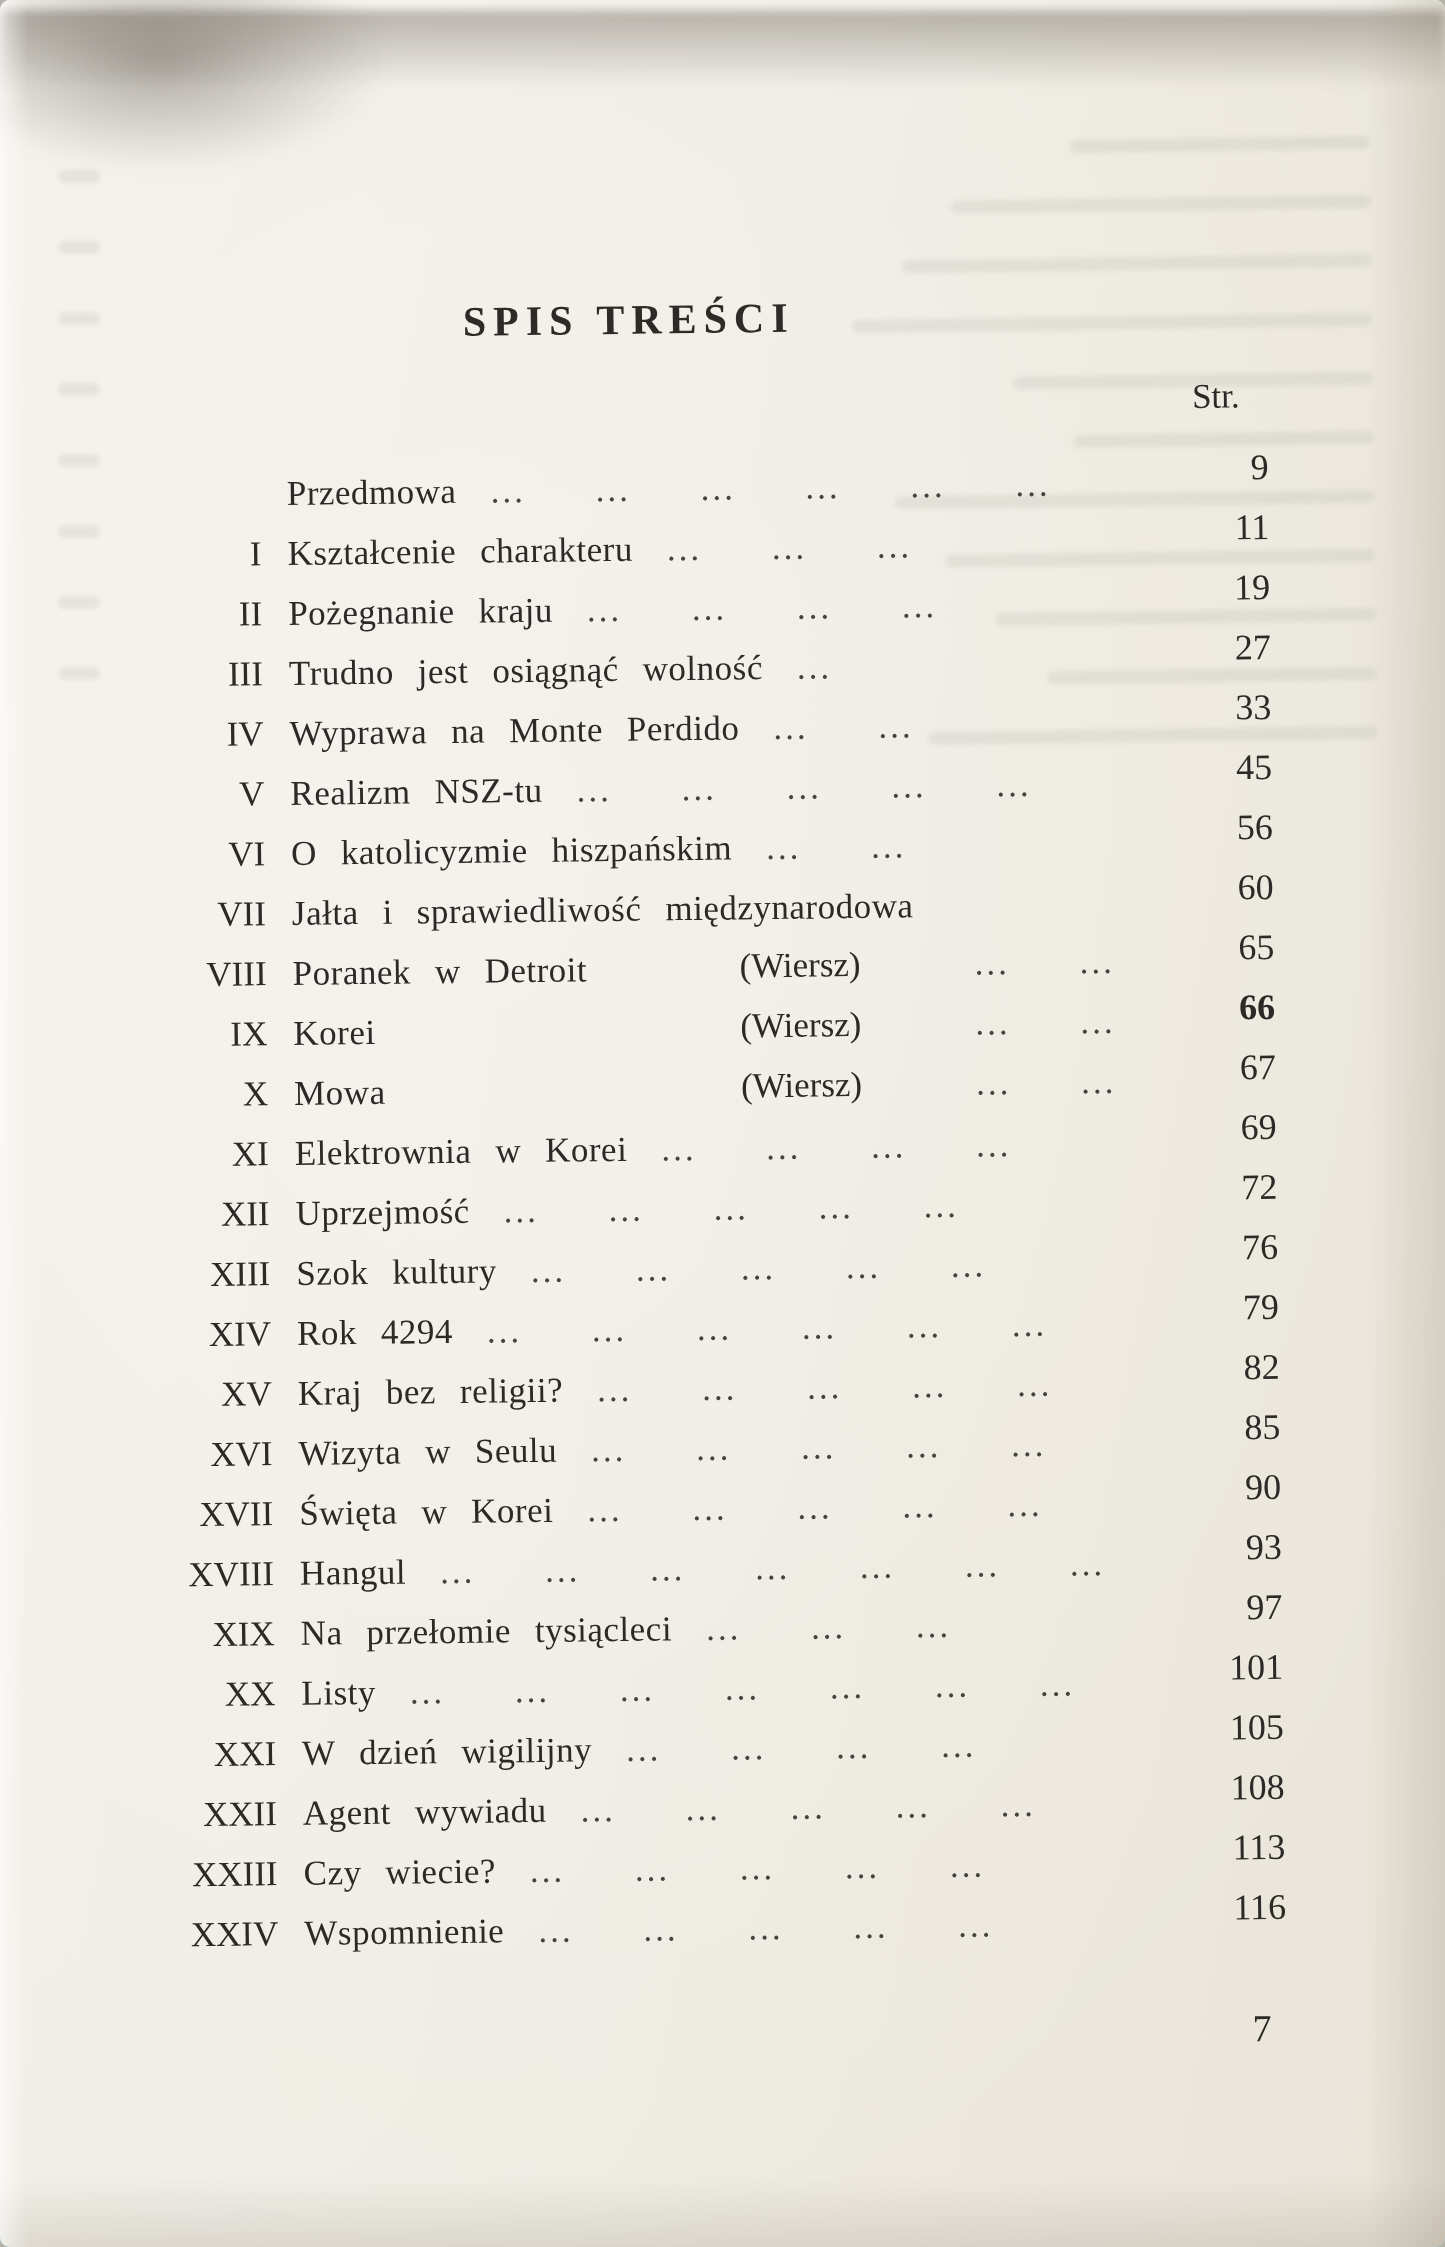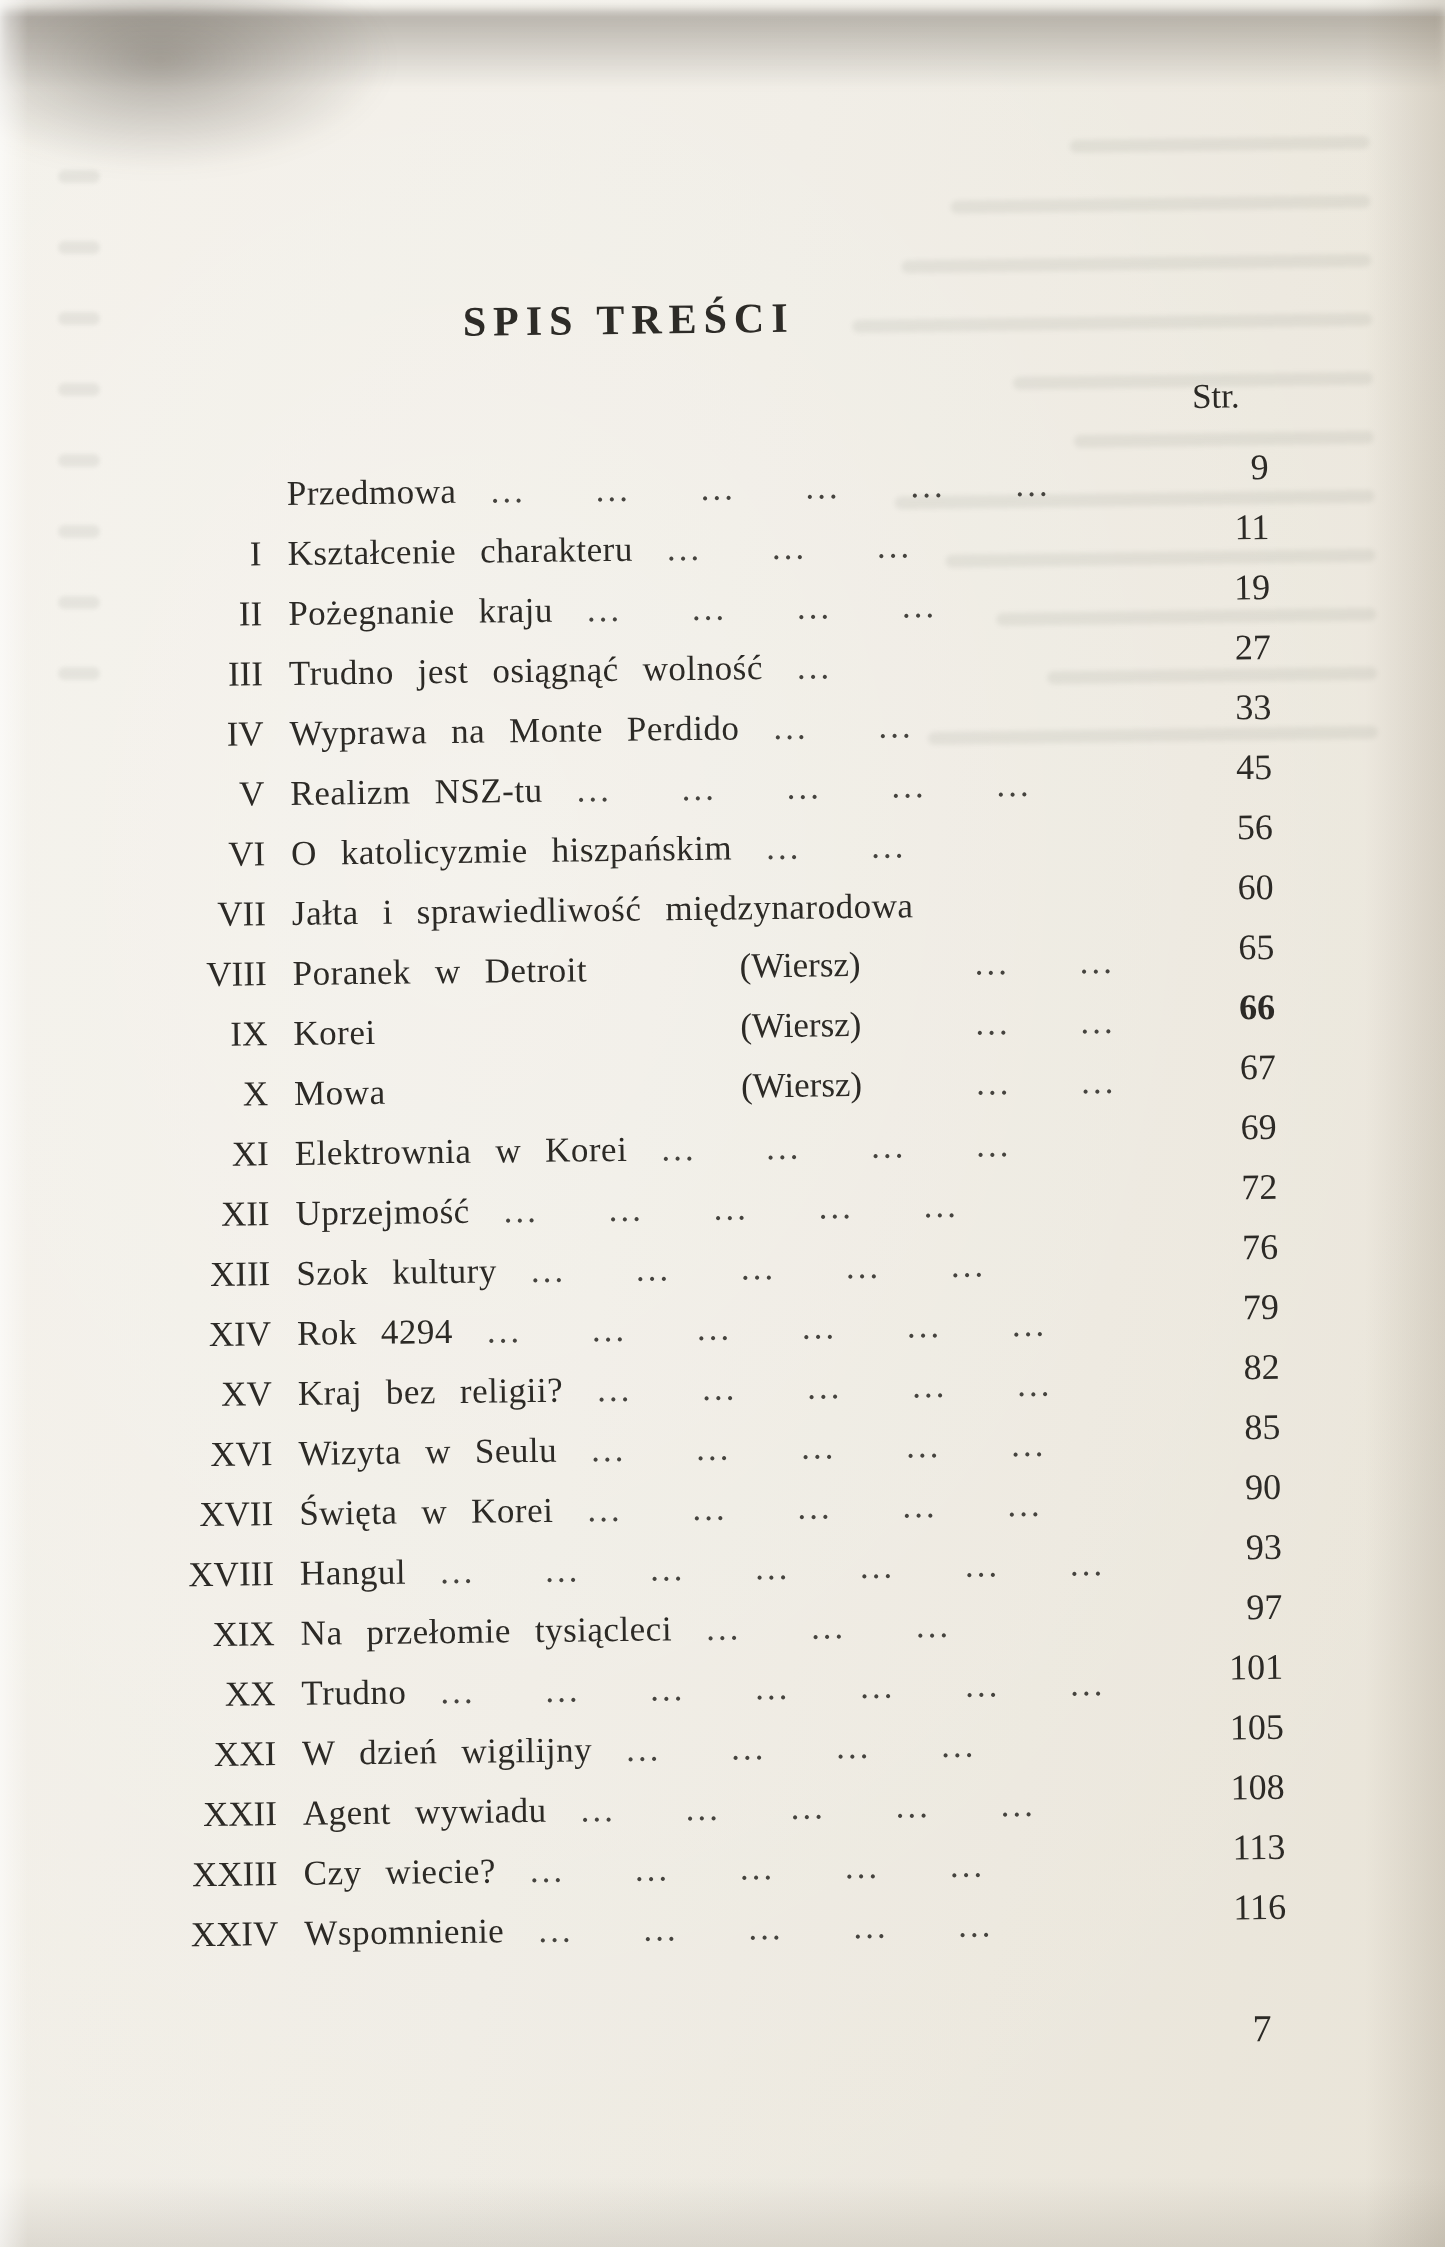--- a/index.html
+++ b/index.html
@@ -1,20 +1,21 @@
 <!DOCTYPE html>
 <html><head>
 <meta charset="utf-8">
 <style>
   html,body{margin:0;padding:0;background:#b8b3a9;}
   .photo{
     position:relative;width:1445px;height:2247px;overflow:hidden;
     background:#7dd3fc;
     font-family:"Liberation Serif", serif;
     color:#2c2a26;
+    border-radius:10px;
   }
   .page-bg{
     position:absolute;inset:0;
     background:
       radial-gradient(130% 110% at 32% 38%, rgba(255,255,255,0.28), rgba(0,0,0,0) 62%),
       linear-gradient(100deg,#f3f0e9 0%,#efece4 45%,#e9e4d8 100%);
   }
   .edge-top-strip{position:absolute;top:0;left:0;right:0;height:16px;
     background:linear-gradient(to right,#f8f6f1,#efede6);}
   .edge-top-shadow{position:absolute;top:10px;left:0;right:0;height:78px;
@@ -222,21 +223,21 @@
           <span class="pagenum">93</span>
         </div>
         <div class="row">
           <span class="numeral">XIX</span>
           <span class="title">Na przełomie tysiącleci</span>
           <span class="leader">... ... ...</span>
           <span class="pagenum">97</span>
         </div>
         <div class="row">
           <span class="numeral">XX</span>
-          <span class="title">Trudno</span>
+          <span class="title">Listy</span>
           <span class="leader">... ... ... ... ... ... ...</span>
           <span class="pagenum">101</span>
         </div>
         <div class="row">
           <span class="numeral">XXI</span>
           <span class="title">W dzień wigilijny</span>
           <span class="leader">... ... ... ...</span>
           <span class="pagenum">105</span>
         </div>
         <div class="row">

